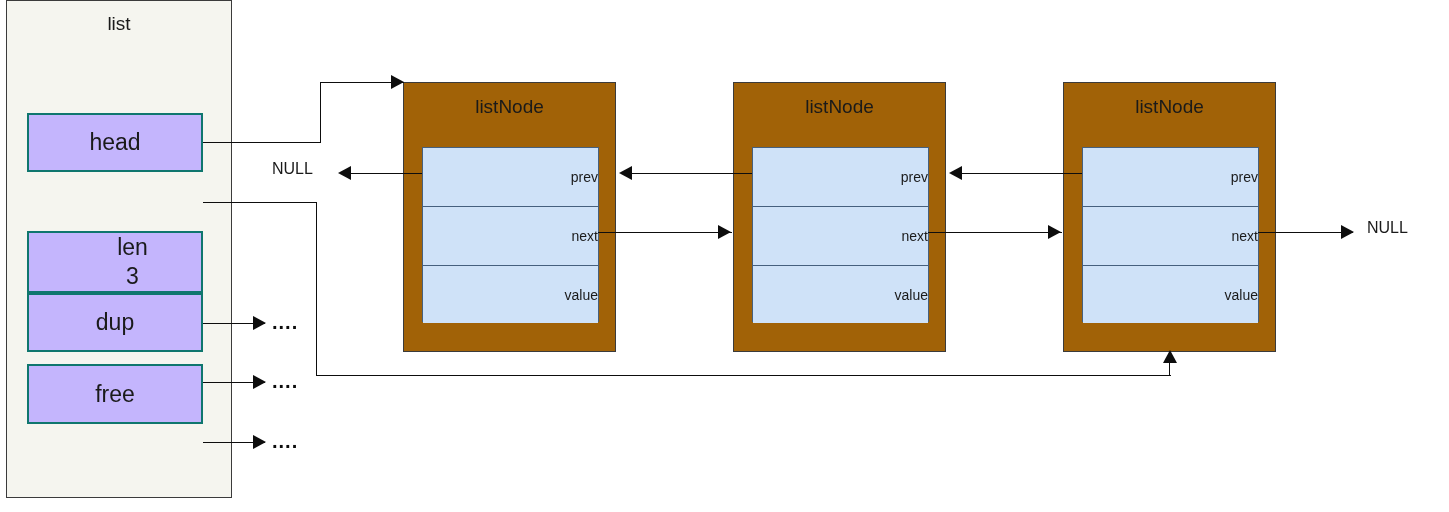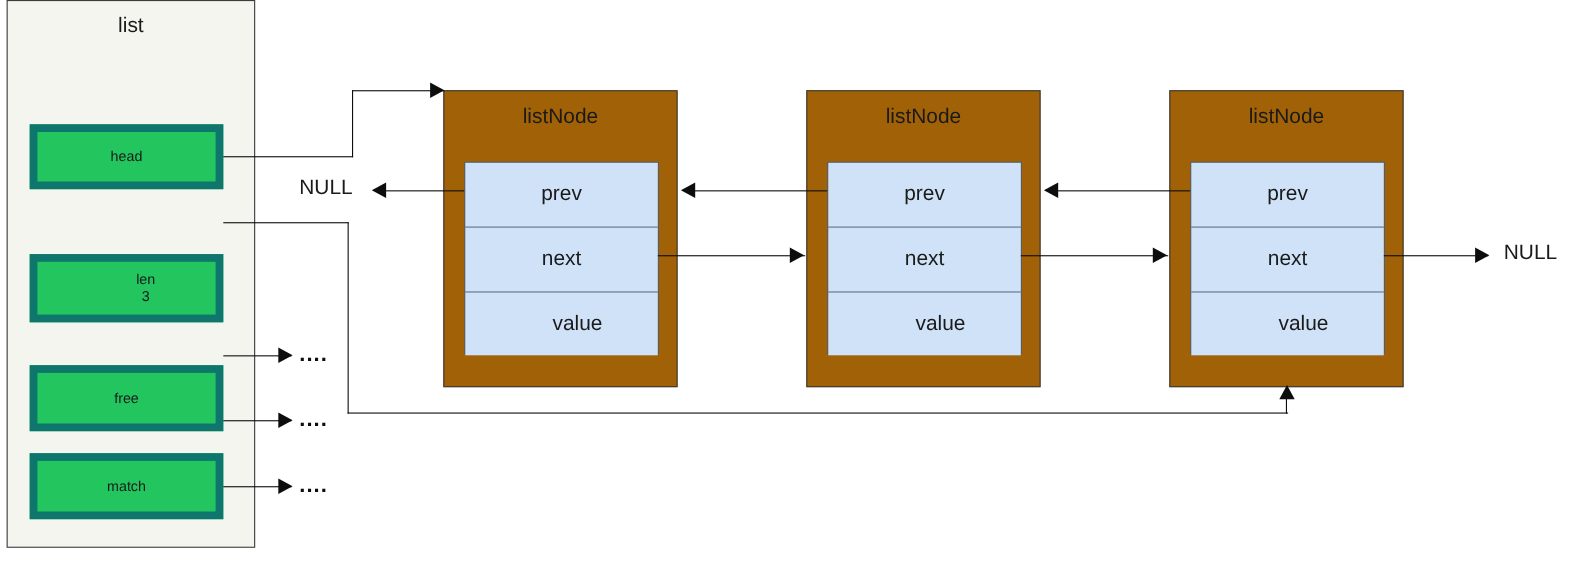--- a/index.html
+++ b/index.html
@@ -30,27 +30,27 @@
     font-size: 19px;
     color: #1a1a1a;
     top: 12px;
     left: 0;
   }
 
   
   .field {
     position: absolute;
     box-sizing: border-box;
-    background: #22c55e;
-    border: 7px solid #0f766e;
+    background: #c4b5fd;
+    border: 2px solid #0f766e;
     display: flex;
     flex-direction: column;
     align-items: center;
     justify-content: center;
-    font-size: 13px;
+    font-size: 23px;
     color: #1a1a1a;
     line-height: 1.25;
   }
 
   
   .node-box {
     position: absolute;
     box-sizing: border-box;
     background: #a16207;
     border: 1px solid #3b3b3b;
@@ -76,22 +76,22 @@
   .node-cell {
     position: absolute;
     box-sizing: border-box;
     left: 0;
     width: 100%;
     height: 59px;
     background: #cfe2f8;
     border-bottom: 1px solid #46607e;
     display: flex;
     align-items: center;
-    justify-content: center;
-    font-size: 19px;
+    justify-content: flex-end;
+    font-size: 14px;
     color: #1a1a1a;
   }
   .node-cell.last { border-bottom: none; padding-left: 29px; }
 
   
   .h-line {
     position: absolute;
     height: 0;
     border-top: 1.6px solid #0d0d0d;
   }
@@ -115,21 +115,21 @@
     border-right: 13px solid #0d0d0d;
   }
   .arrow.up {
     border-left: 7px solid transparent;
     border-right: 7px solid transparent;
     border-bottom: 13px solid #0d0d0d;
   }
 
   .null-label {
     position: absolute;
-    font-size: 19px;
+    font-size: 16px;
     color: #1a1a1a;
     white-space: nowrap;
   }
   .dots-label {
     position: absolute;
     font-size: 20px;
     font-weight: bold;
     letter-spacing: 1px;
     color: #0d0d0d;
     white-space: nowrap;
@@ -144,25 +144,25 @@
     <div class="struct-title">list</div>
   </div>
 
   <div class="field" style="left:27px; top:113px; width:176px; height:59px;">
     <span>head</span>
   </div>
   <div class="field" style="left:27px; top:231px; width:176px; height:62px;padding-left:35px;">
     <span>len</span>
     <span>3</span>
   </div>
-  <div class="field" style="left:27px; top:332px; width:176px; height:60px;">
+  <div class="field" style="left:27px; top:293px; width:176px; height:59px;">
+    <span>dup</span>
+  </div>
+  <div class="field" style="left:27px; top:364px; width:176px; height:60px;">
     <span>free</span>
-  </div>
-  <div class="field" style="left:27px; top:412px; width:176px; height:60px;">
-    <span>match</span>
   </div>
 
   <div class="node-box" style="left:403px; top:82px; width:213px; height:270px;">
     <div class="node-title">listNode</div>
     <div class="node-inner">
       <div class="node-cell" style="top:0px;">
         <span>prev</span>
       </div>
       <div class="node-cell" style="top:59px;">
         <span>next</span>

